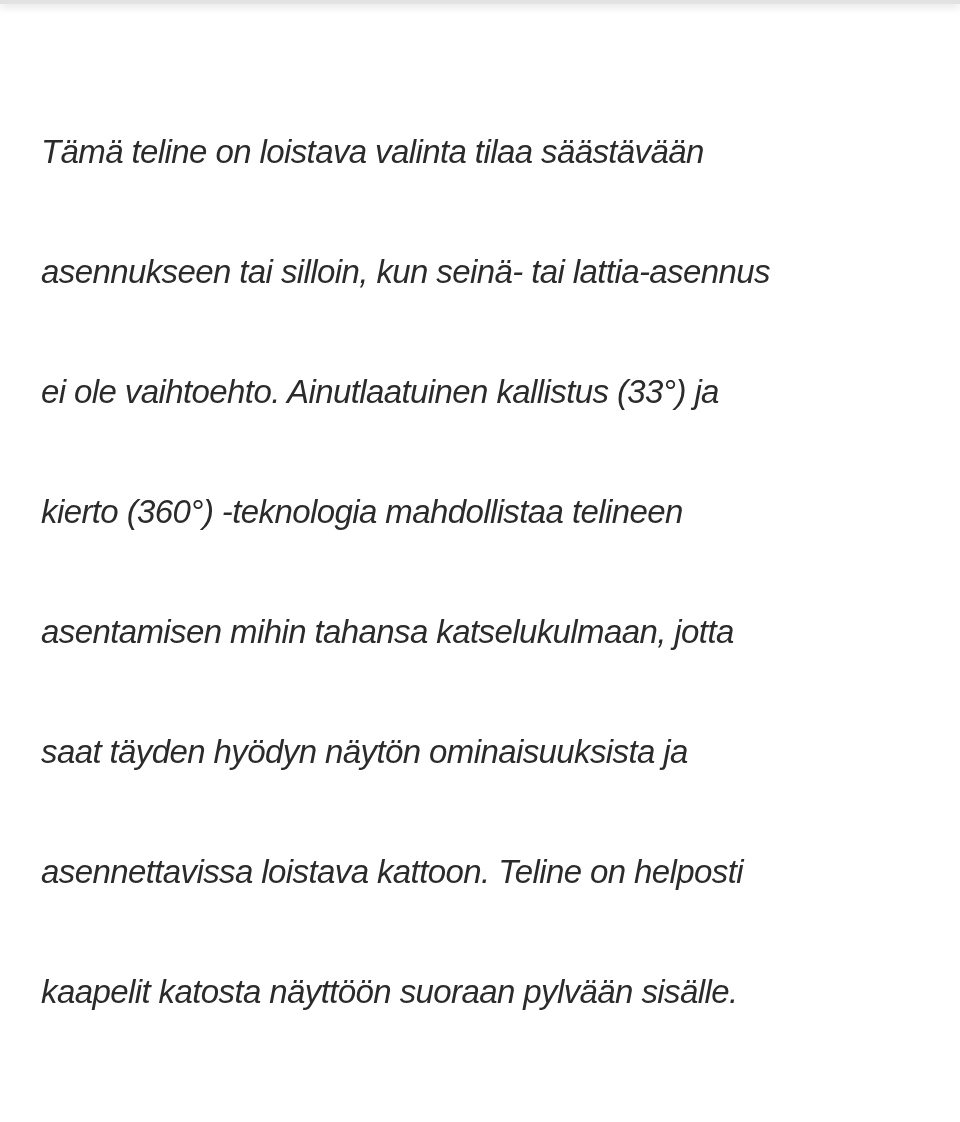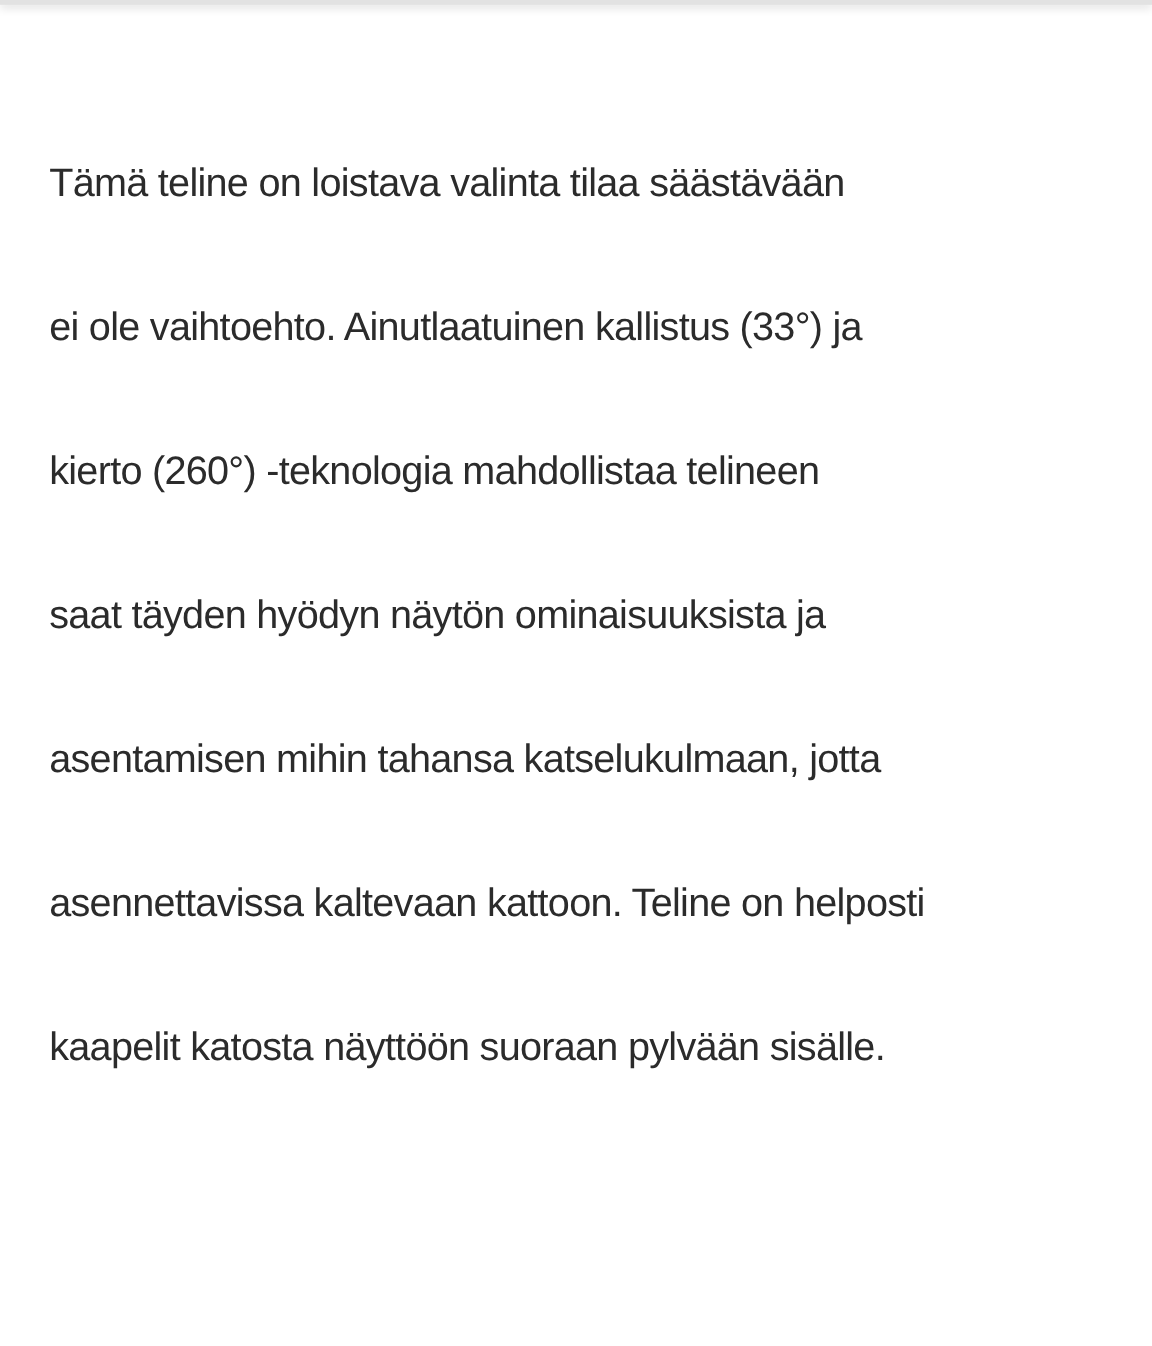--- a/index.html
+++ b/index.html
@@ -33,35 +33,37 @@
     .paragraph {
       margin: 0;
       font-size: 33px;
       line-height: 60px;
       letter-spacing: -0.6px;
       white-space: pre-line;
     }
     .line {
       display: block;
       white-space: nowrap;
+      font-style: italic;
     }
   </style>
 </head>
 <body>
 
 <div class="top-shadow"></div>
 
 <div class="content">
   <p class="paragraph">
     <span class="line">Tämä teline on loistava valinta tilaa säästävään</span>
+    <span class="line">asennukseen tai silloin, kun seinä- tai lattia-asennus</span>
     <span class="line">ei ole vaihtoehto. Ainutlaatuinen kallistus (33°) ja</span>
-    <span class="line">kierto (260°) -teknologia mahdollistaa telineen</span>
+    <span class="line">kierto (360°) -teknologia mahdollistaa telineen</span>
+    <span class="line">asentamisen mihin tahansa katselukulmaan, jotta</span>
     <span class="line">saat täyden hyödyn näytön ominaisuuksista ja</span>
-    <span class="line">asentamisen mihin tahansa katselukulmaan, jotta</span>
-    <span class="line">asennettavissa kaltevaan kattoon. Teline on helposti</span>
+    <span class="line">asennettavissa loistava kattoon. Teline on helposti</span>
     <span class="line">kaapelit katosta näyttöön suoraan pylvään sisälle.</span>
     
     
     
     
   </p>
 
 </div>
 
 </body></html>

